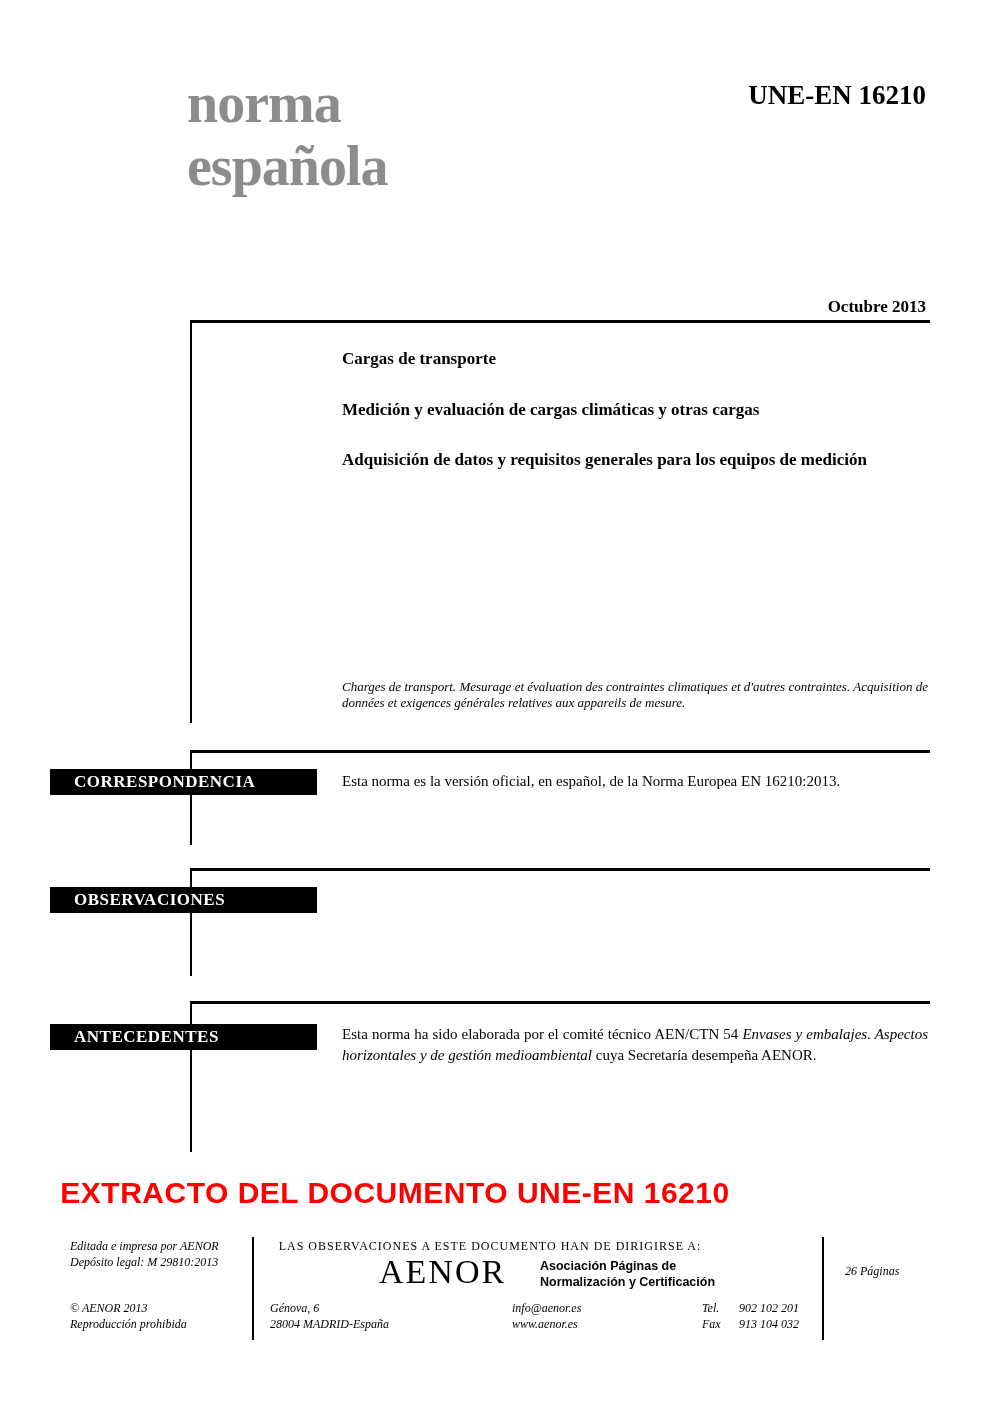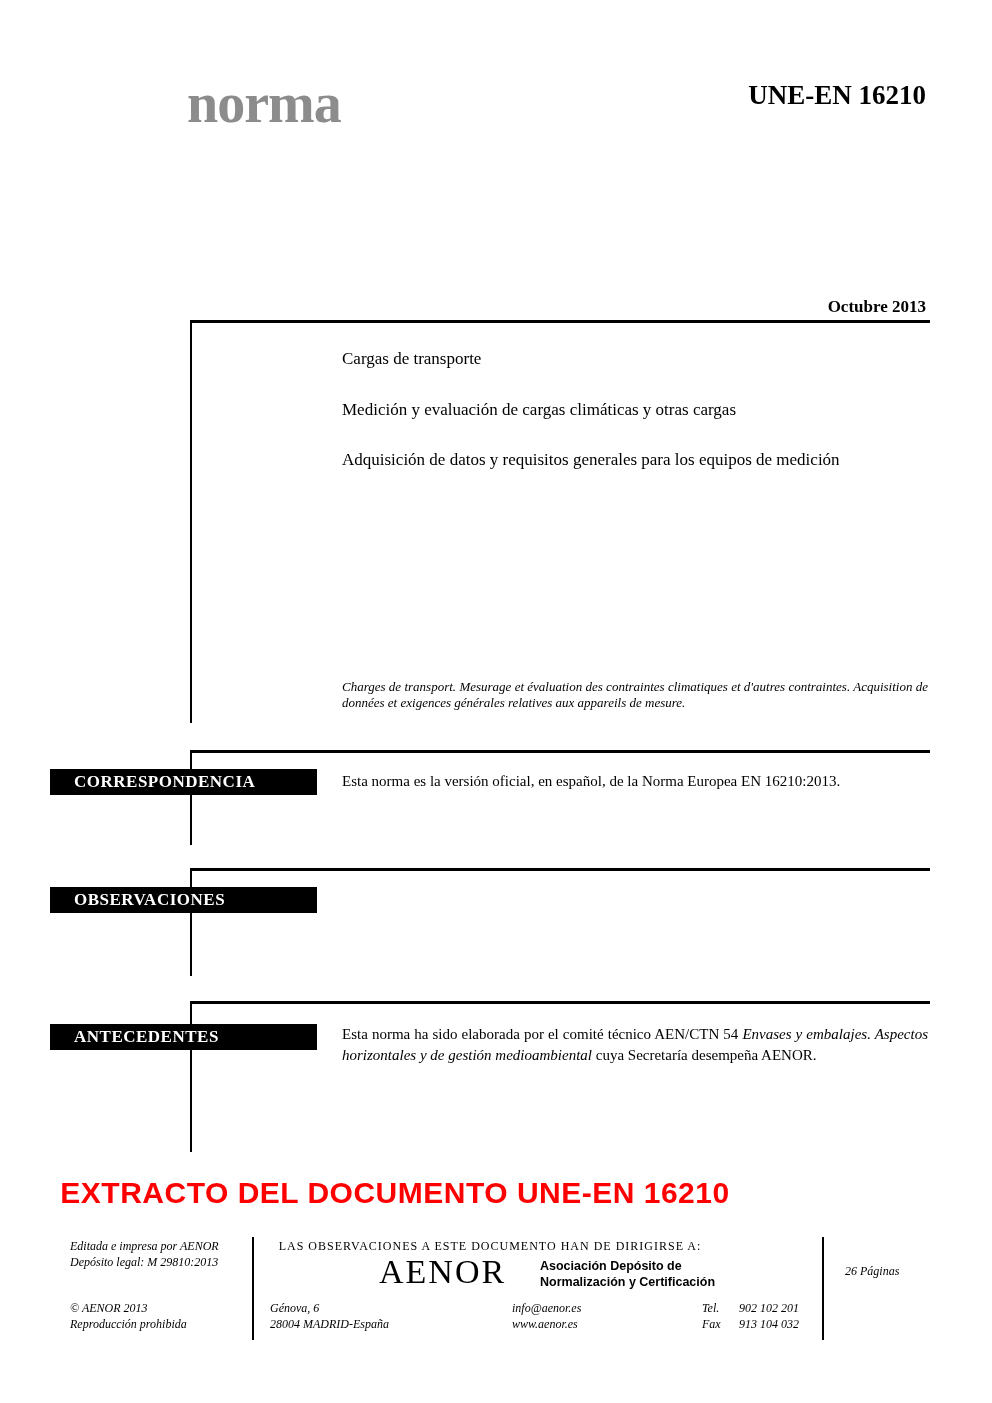--- a/index.html
+++ b/index.html
@@ -15,21 +15,21 @@
 
   
   .hrule { position: absolute; left: 188px; width: 740px; height: 3px; background: #000; }
   .vline { position: absolute; left: 188px; width: 2px; background: #000; }
 
   
   .bar { position: absolute; left: 48px; width: 267px; height: 26px; background: #000; color: #fff;
          font-weight: bold; font-size: 17px; display: flex; align-items: center; padding-left: 24px; letter-spacing: 0.5px; }
 
   
-  .title-line { position: absolute; left: 340px; width: 588px; font-weight: normal; font-size: 17px; line-height: 25px; }
+  .title-line { position: absolute; left: 340px; width: 588px; font-weight: bold; font-size: 17px; line-height: 25px; }
   .trans { position: absolute; left: 340px; width: 586px; font-style: italic; font-size: 13px; line-height: 15.5px; text-align: justify; }
 
   .section-text { position: absolute; left: 340px; width: 586px; font-size: 15px; line-height: 20.5px; }
   .justify { text-align: justify; }
   .italic { font-style: italic; }
 
   
   .extracto { position: absolute; left: 0; top: 1176px; width: 786px; text-align: center;
               font-family: "Liberation Sans", sans-serif; font-weight: bold; font-size: 30px; letter-spacing: 0.5px; }
 
@@ -40,20 +40,21 @@
   .f-aenor { position: absolute; left: 377px; top: 1253px; font-size: 34px; letter-spacing: 2px; font-family: "Liberation Serif", serif; }
   .f-aenor-sub { position: absolute; left: 538px; top: 1258px; font-family: "Liberation Sans", sans-serif; font-weight: bold; font-size: 12.5px; line-height: 16px; }
 </style>
 </head>
 <body>
 
 <div class="page">
 
   <div class="logo">
     <div>norma</div>
+    <div>española</div>
   </div>
   <div class="doc-code">UNE-EN 16210</div>
   <div class="doc-date">Octubre 2013</div>
 
   <div class="hrule" style="top:320px"></div>
   <div class="vline" style="top:320px; height:403px"></div>
 
   <div class="title-line" style="top:346px">Cargas de transporte</div>
   <div class="title-line" style="top:397px">Medición y evaluación de cargas climáticas y otras cargas</div>
   <div class="title-line" style="top:447px">Adquisición de datos y requisitos generales para los equipos de medición</div>
@@ -90,21 +91,21 @@
     <div>Depósito legal: M 29810:2013</div>
   </div>
   <div class="f-small" style="left:68px; top:1300px">
     <div>© AENOR 2013</div>
     <div>Reproducción prohibida</div>
   </div>
 
   <div class="f-notice">LAS OBSERVACIONES A ESTE DOCUMENTO HAN DE DIRIGIRSE A:</div>
   <div class="f-aenor">AENOR</div>
   <div class="f-aenor-sub">
-    <div>Asociación Depósito de</div>
+    <div>Asociación Páginas de</div>
     <div>Normalización y Certificación</div>
   </div>
 
   <div class="f-small" style="left:268px; top:1300px">
     <div>Génova, 6</div>
     <div>28004 MADRID-España</div>
   </div>
   <div class="f-small" style="left:510px; top:1300px">
     <div>info@aenor.es</div>
     <div>www.aenor.es</div>

